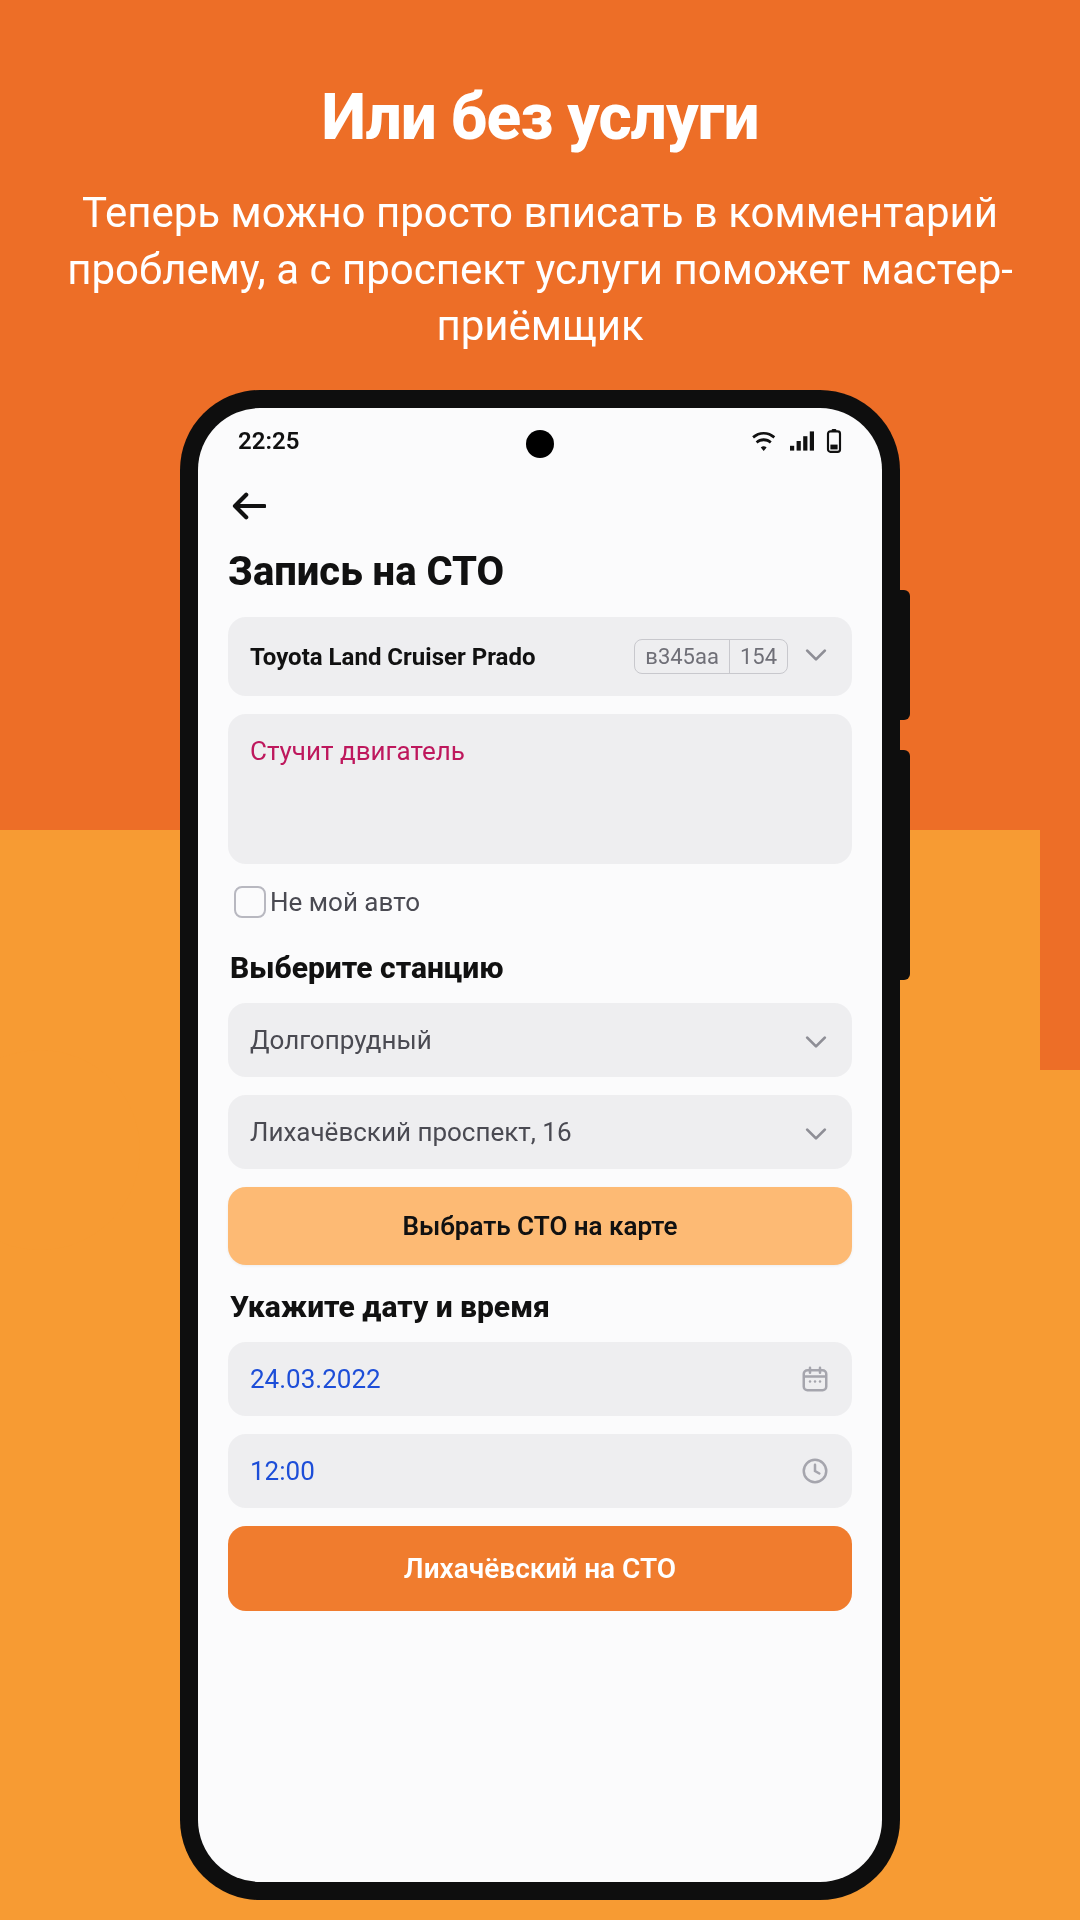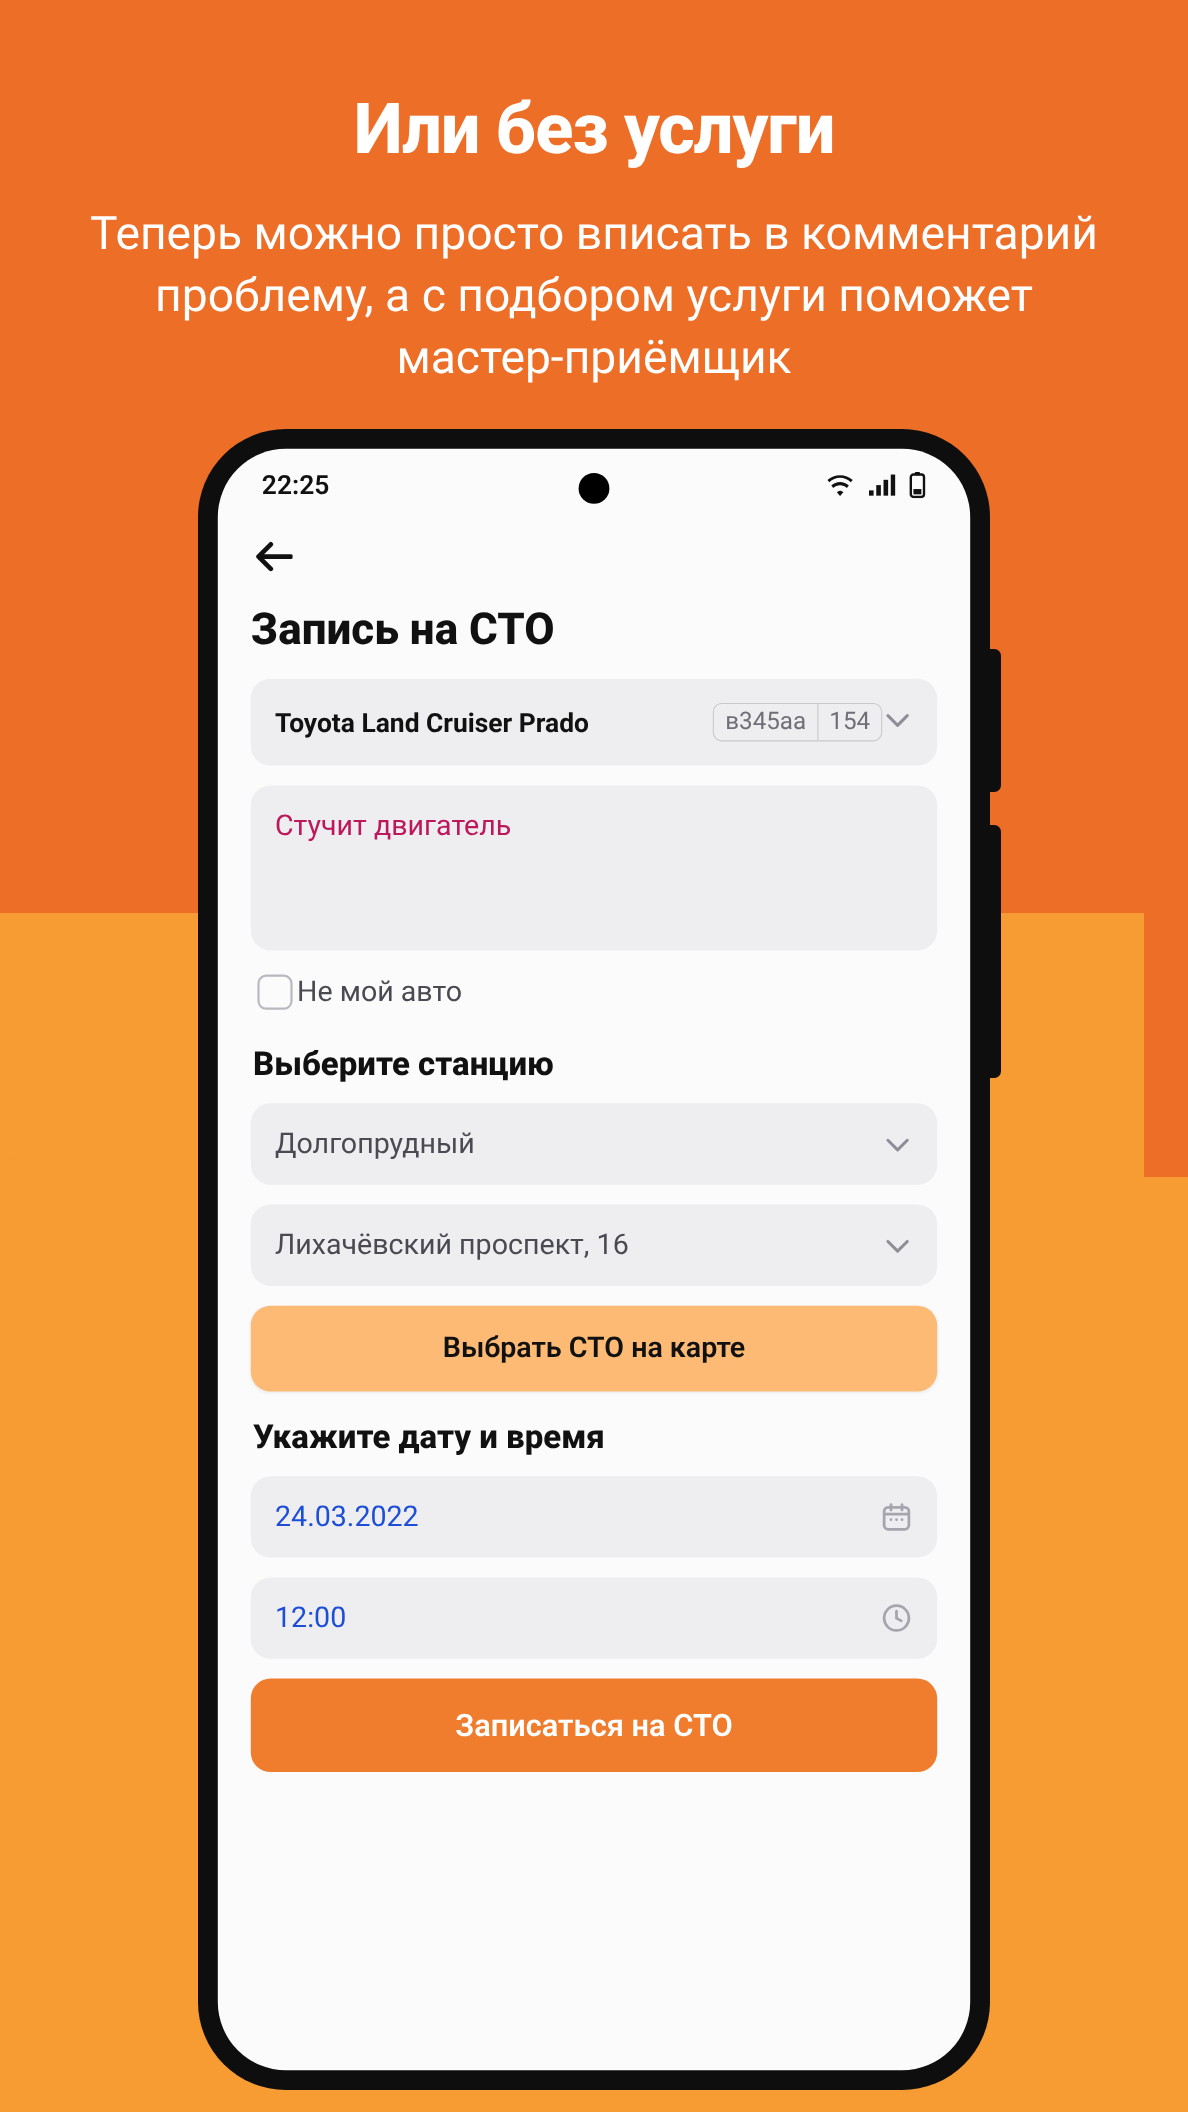--- a/index.html
+++ b/index.html
@@ -80,21 +80,21 @@
   }
   .page-title {
     font-size: 40px; font-weight: 800; color: #111; margin-bottom: 22px;
   }
 
   .card {
     background: #eeeef0; border-radius: 18px;
     padding: 22px 22px; margin-bottom: 18px;
   }
   .car-row {
-    display: flex; align-items: center; 
+    display: flex; align-items: center; gap: 14px;
   }
   .car-name { flex: 1; font-size: 24px; font-weight: 700; color: #111; }
   .plate {
     display: flex; border: 1.5px solid #c8c8cd; border-radius: 8px; overflow: hidden;
     font-size: 22px; color: #6f6f77;
   }
   .plate .num { padding: 4px 10px; border-right: 1.5px solid #c8c8cd; text-align: right; }
   .plate .reg { padding: 4px 10px; }
   .chev { color: #8e8e96; width: 28px; text-align: center; cursor: pointer; }
 
@@ -138,21 +138,21 @@
 <body>
 
 <div class="bg-shapes">
   <div class="bg-shape-2"></div>
   <div class="bg-shape-1"></div>
   <div class="bg-shape-3"></div>
 </div>
 
 <div class="promo">
   <h1>Или без услуги</h1>
-  <p>Теперь можно просто вписать в комментарий проблему, а с подбором услуги поможет мастер-приёмщик</p>
+  <p>Теперь можно просто вписать в комментарий проблему, а с проспект услуги поможет мастер-приёмщик</p>
 </div>
 
 <div class="phone">
   <div class="phone-button"></div>
   <div class="phone-button2"></div>
   <div class="phone-screen">
     <div class="camera"></div>
 
     <div class="statusbar">
       <span>22:25</span>
@@ -248,17 +248,17 @@
 
       <div class="card input-w-icon">
         <span class="val">12:00</span>
         <svg width="30" height="30" viewBox="0 0 24 24">
             <circle cx="12" cy="12" r="9" fill="none" stroke="currentColor" stroke-width="2"></circle>
             <path d="M12 7 V12 L15.5 14" fill="none" stroke="currentColor" stroke-width="2" stroke-linecap="round"></path>
           </svg>
       </div>
 
       <div class="primary-btn">
-        <span>Записаться на СТО</span>
+        <span>Лихачёвский на СТО</span>
       </div>
     </div>
   </div>
 </div>
 
 </body></html>

